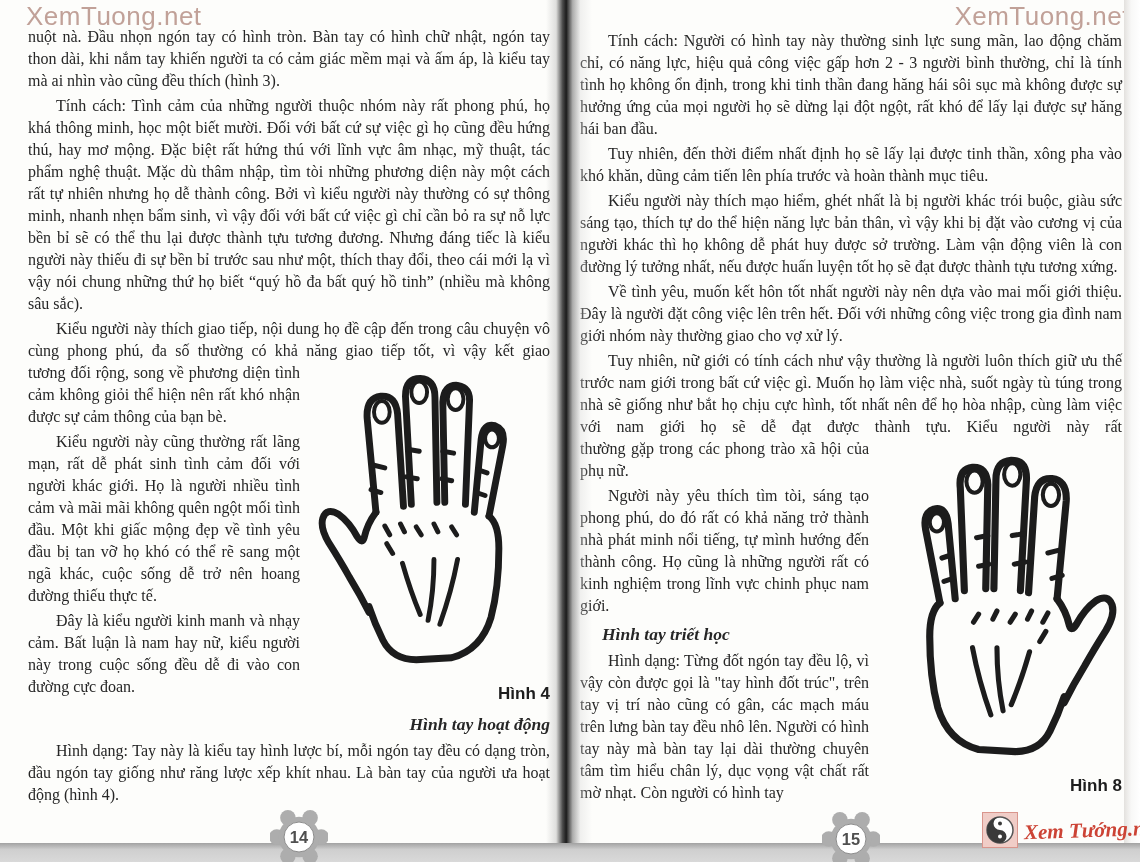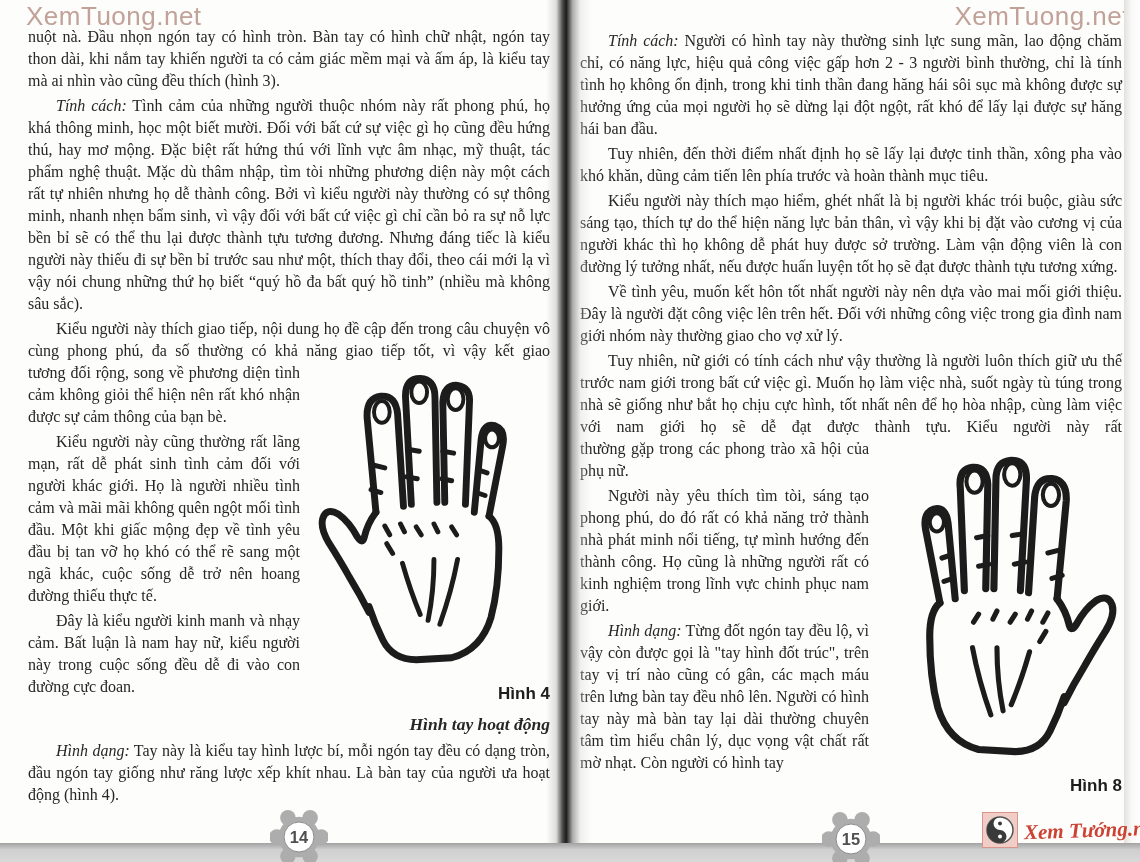--- a/index.html
+++ b/index.html
@@ -18,21 +18,21 @@
   
   .content { position:absolute; }
   .content-left  { left:28px;  top:26px; width:522px; }
   .content-right { left:580px; top:30px; width:542px; }
   p.para {
     margin:0 0 3px 0; font-size:16px; line-height:22px;
     text-align:justify;
   }
   p.indent { text-indent:28px; }
   p.fulljust { text-align-last:justify; margin-bottom:0; }
-  .lead { font-style:italic; }
+  .lead { }
   h3.sec {
     font-size:17.5px; font-weight:bold; font-style:italic;
     margin:7px 0 5px 22px;
   }
   h3.clear { clear:both;text-align:right; }
   
   .fig {
     float:right; position:relative; text-align:right;
   }
   .fig-4 { width:250px; height:352px; padding-top:4px; box-sizing:border-box; }
@@ -155,20 +155,21 @@
     <p class="para indent fulljust">Tuy nhiên, nữ giới có tính cách như vậy thường là người luôn thích giữ ưu thế trước nam giới trong bất cứ việc gì. Muốn họ làm việc nhà, suốt ngày tù túng trong nhà sẽ giống như bắt họ chịu cực hình, tốt nhất nên để họ hòa nhập, cùng làm việc với nam giới họ sẽ dễ đạt được thành tựu. Kiểu người này rất</p>
     <div class="wrap-region">
       <div class="fig fig-5">
         <svg class="hand" width="246" height="326" viewBox="0 0 240 320">
           <use href="#handshape" transform="translate(240,0) scale(-1,1)"></use>
         </svg>
         <div class="fig-caption">Hình 8</div>
       </div>
       <p class="para">thường gặp trong các phong trào xã hội của phụ nữ.</p>
       <p class="para indent">Người này yêu thích tìm tòi, sáng tạo phong phú, do đó rất có khả năng trở thành nhà phát minh nổi tiếng, tự mình hướng đến thành công. Họ cũng là những người rất có kinh nghiệm trong lĩnh vực chinh phục nam giới.</p>
+      <h3 class="sec">Hình tay triết học</h3>
       <p class="para indent"><span class="lead">Hình dạng:</span><span> Từng đốt ngón tay đều lộ, vì vậy còn được gọi là "tay hình đốt trúc", trên tay vị trí nào cũng có gân, các mạch máu trên lưng bàn tay đều nhô lên. Người có hình tay này mà bàn tay lại dài thường chuyên tâm tìm hiểu chân lý, dục vọng vật chất rất mờ nhạt. Còn người có hình tay</span></p>
     </div>
   </div>
 
   <div class="spine"></div>
   <div class="rightedge"></div>
   <div class="scanbed"></div>
 
   <div class="badge badge-14">
     <svg width="58" height="58" viewBox="0 0 60 60">

